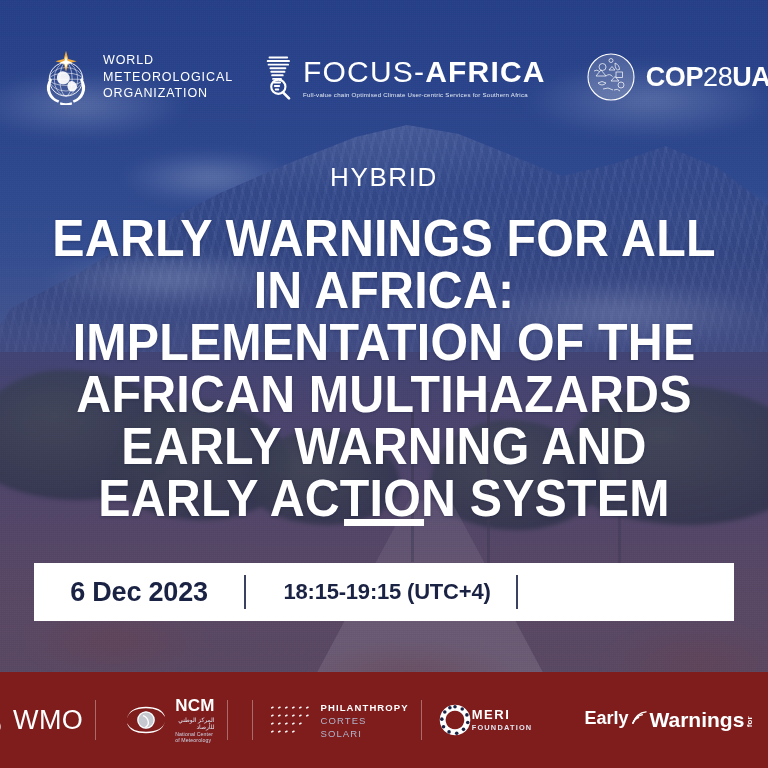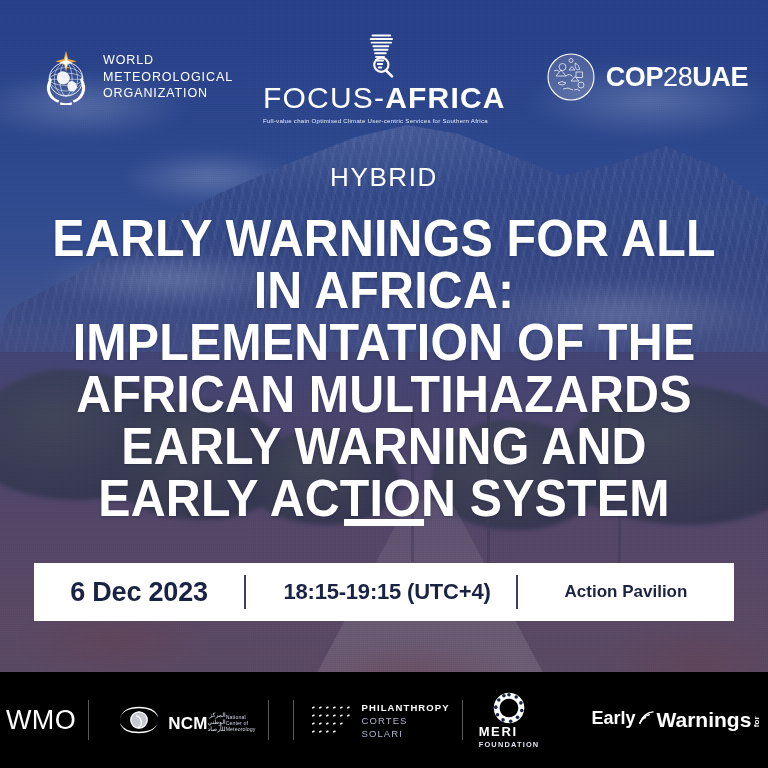--- a/index.html
+++ b/index.html
@@ -85,21 +85,21 @@
     position:absolute; left:0; top:46px; width:652px; height:62px;
     display:flex; align-items:center; z-index:6;
   }
   .hlogo { display:flex; align-items:center; }
   #wmo-header { margin-left:38px; gap:9px; }
   .wmo-mark { width:56px; height:56px; position:relative; flex:none; }
   .wmo-words {
     color:#fff; font-size:12.5px; line-height:1.32; letter-spacing:.9px;
     text-transform:uppercase;
   }
-  #focus-header { margin-left:30px; gap:4px; align-items:center;flex-direction:column; }
+  #focus-header { margin-left:30px; gap:4px; align-items:center; }
   .focus-mark { width:36px; height:48px; flex:none; }
   .focus-text { display:flex; flex-direction:column; }
   .focus-title { font-size:30px; font-weight:300; letter-spacing:1.2px; color:#fff; line-height:1; white-space:nowrap; }
   .focus-title b { font-weight:800; }
   .focus-sub { font-size:6.1px; color:#e6ecf7; letter-spacing:.25px; margin-top:4px; white-space:nowrap; }
   #cop-header { margin-left:40px; gap:10px; }
   .cop-mark { width:50px; height:50px; flex:none; }
   .cop-text { font-size:27px; font-weight:800; color:#fff; letter-spacing:-.4px; line-height:1; white-space:nowrap; }
   .cop-text .num { font-weight:300; }
 
@@ -142,51 +142,51 @@
   }
   #info-venue {
     flex:1; font-size:17px; font-weight:700; line-height:1.28; text-align:center;
     font-family:"Liberation Sans Narrow","Liberation Sans", sans-serif;
     padding:0 6px;
   }
 
   
   #footer {
     position:absolute; left:0; top:672px; width:768px; height:96px;
-    background:#000000; z-index:8;
+    background:#7f1d1d; z-index:8;
     display:flex; align-items:center; justify-content:center; gap:0;
   }
   .flogo { display:flex; align-items:center; }
   .fsep { width:1px; height:40px; background:rgba(255,255,255,.35); margin:0 12px; flex:none; }
 
   #wmo-footer { gap:7px; margin-left:6px; }
   .wmo-mark-sm { width:34px; height:34px; position:relative; flex:none; }
   .wmo-abbr { color:#fff; font-size:27px; font-weight:400; letter-spacing:.4px; }
 
   #ncm-footer { gap:7px; margin-left:16px; }
   .ncm-mark { width:44px; height:30px; flex:none; }
-  .ncm-text { display:flex; flex-direction:row; align-items:flex-end; }
+  .ncm-text { display:flex; flex-direction:column; align-items:center; }
   .ncm-title { color:#fff; font-size:17px; font-weight:800; letter-spacing:.2px; line-height:1; }
   .ncm-ar { color:#dfe4f0; font-size:6px; letter-spacing:.3px; margin-top:2px; direction:rtl; }
   .ncm-sub { color:#cfd6e6; font-size:5.2px; letter-spacing:.12px; margin-top:1px; }
 
   #ipcc-footer { flex-direction:column; align-items:flex-start; margin-left:4px; }
   .ipcc-row { display:flex; align-items:flex-end; gap:5px; }
   .ipcc-word { color:#fff; font-size:25px; font-weight:700; line-height:.85; letter-spacing:-.4px; }
   .ipcc-seals { display:flex; gap:3px; padding-bottom:2px; }
   .seal { width:11px; height:11px; border-radius:50%; background:#fff; opacity:.85; }
   .ipcc-sub { color:#c6cde0; font-size:4.2px; letter-spacing:.18px; margin-top:2px; line-height:1.5; }
 
   #phil-footer { gap:8px; margin-left:4px; }
   .phil-dots { width:44px; height:34px; flex:none; }
   .phil-text { display:flex; flex-direction:column; gap:2px; }
   .phil-l1 { color:#fff; font-size:9.5px; font-weight:700; letter-spacing:1.1px; }
   .phil-l2, .phil-l3 { color:#aeb6cc; font-size:9.5px; font-weight:400; letter-spacing:1.1px; }
 
-  #meri-footer { gap:0; margin-left:4px;flex-direction:column; }
+  #meri-footer { gap:0; margin-left:4px; }
   .meri-mark { width:34px; height:34px; flex:none; }
   .meri-text { display:flex; flex-direction:column; }
   .meri-l1 { color:#fff; font-size:13px; font-weight:700; letter-spacing:1.6px; line-height:1.1; }
   .meri-l2 { color:#e2e6f0; font-size:7.4px; font-weight:700; letter-spacing:1.2px;text-align:right; }
 
   #ewfa-footer { margin-left:16px; margin-right:6px; }
   .ewfa-box { display:flex; align-items:flex-start; color:#fff; line-height:.96;margin-left:36px; }
   .ewfa-r1 { display:flex; align-items:center; gap:2px; }
   .ewfa-early { font-size:18px; font-weight:700; }
   .ewfa-warn { font-size:21px; font-weight:700; }
@@ -319,21 +319,20 @@
 <div id="event-title">EARLY WARNINGS FOR ALL IN AFRICA: IMPLEMENTATION OF THE AFRICAN MULTIHAZARDS EARLY WARNING AND EARLY ACTION SYSTEM</div>
 <div id="title-divider"></div>
 
 <div id="info-bar">
   <div class="info-cell" id="info-date">6 Dec 2023</div>
   <div class="vrule"></div>
   <div class="info-cell" id="info-time">18:15-19:15 (UTC+4)</div>
   <div class="vrule"></div>
   <div class="info-cell" id="info-venue">
       <br>
-    <span>Action Pavilion</span>
   </div>
 </div>
 
 <div id="footer">
 
   <div class="flogo" id="wmo-footer">
     <div class="wmo-mark-sm">
       <svg viewBox="0 0 100 100" width="34" height="34">
         <circle cx="50" cy="54" r="29" fill="none" stroke="#ffffff" stroke-width="2"></circle>
         <ellipse cx="50" cy="54" rx="29" ry="11" fill="none" stroke="#ffffff" stroke-width="1.3"></ellipse>

